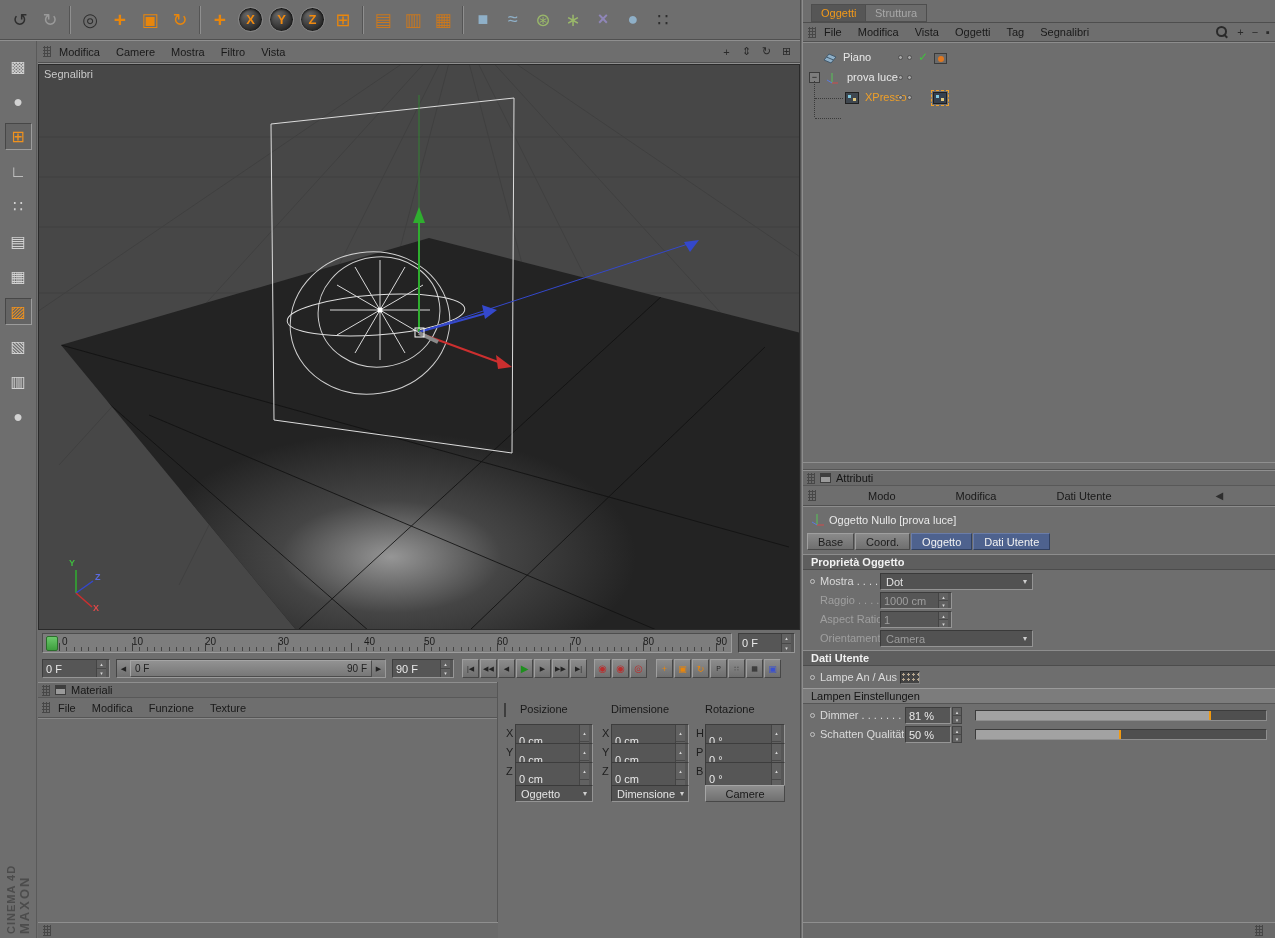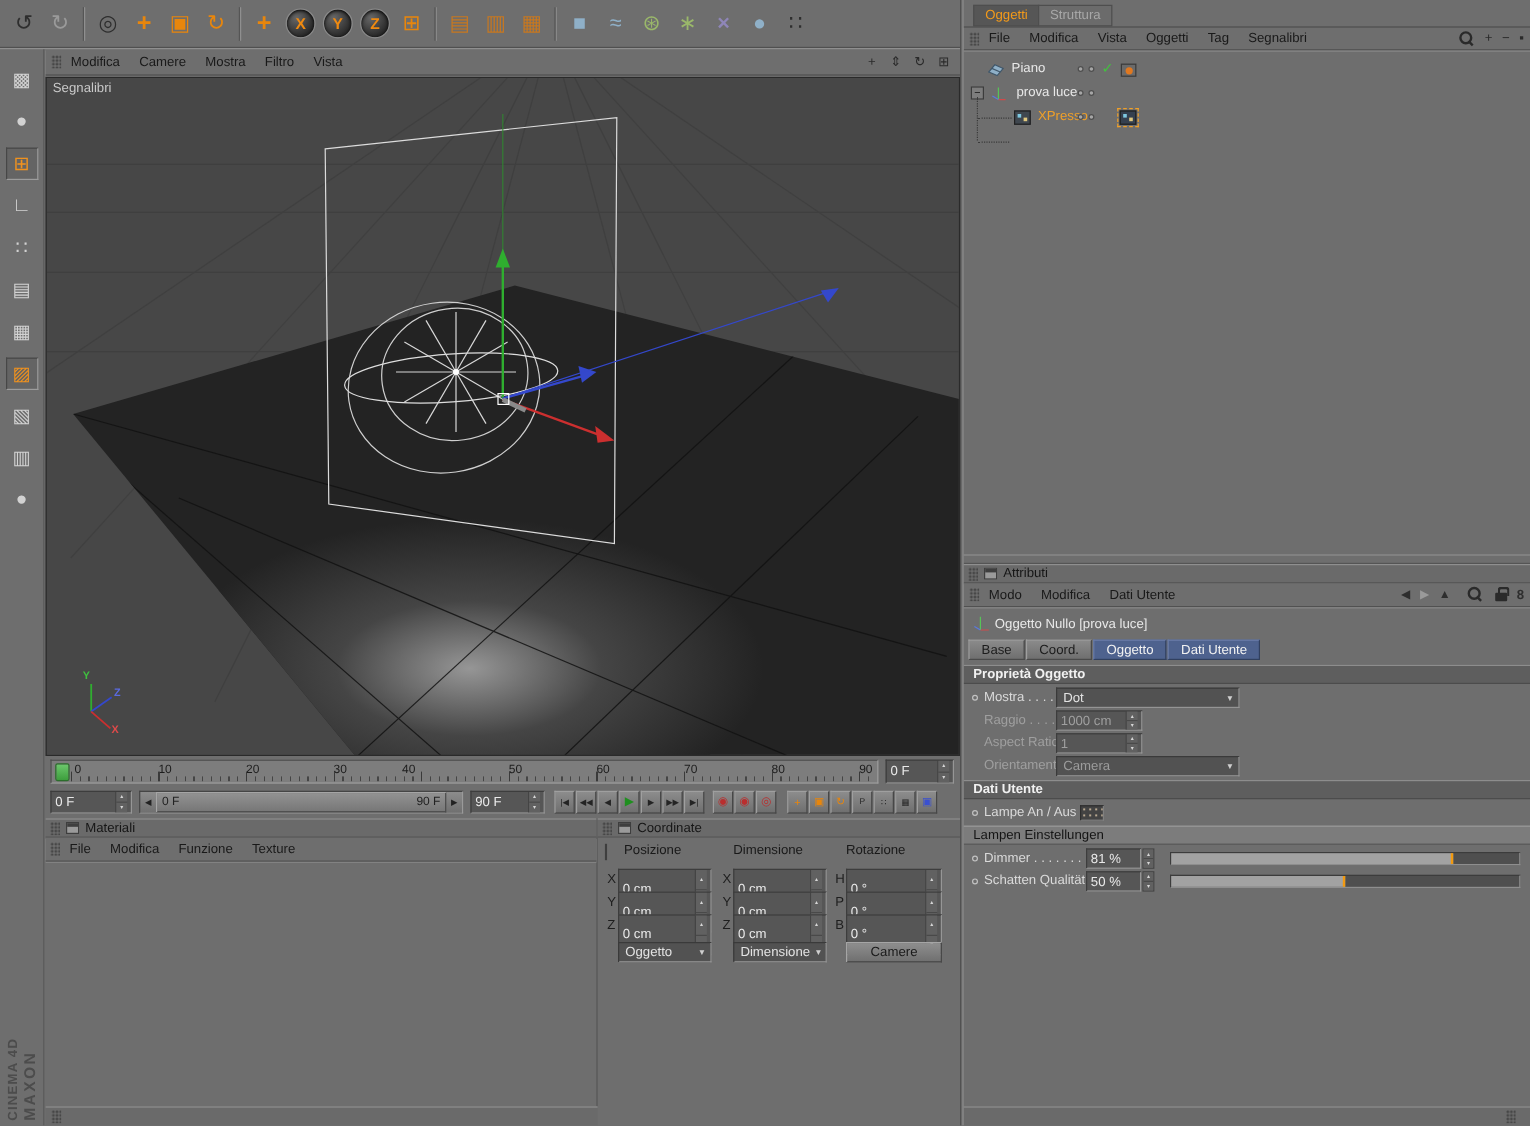--- a/index.html
+++ b/index.html
@@ -108,21 +108,21 @@
   .xchip{position:absolute;top:4px;width:14px;height:12px;background:#3f474f;border:1px solid #202020;}
   .xchip::before{content:"";position:absolute;left:2px;top:2px;width:3px;height:3px;background:#7ec8e0;}
   .xchip::after{content:"";position:absolute;right:2px;bottom:2px;width:3px;height:3px;background:#e0c87e;}
   .xchip.sel{outline:1px dashed #f0a028;outline-offset:1px;background:#35404f;}
   .tline-v{position:absolute;left:11px;top:81px;height:36px;border-left:1px dotted #3a3a3a;}
   .tline-h{position:absolute;border-top:1px dotted #3a3a3a;}
   #om-splitter{left:803px;top:462px;width:472px;height:8px;border-top:1px solid #8f8f8f;border-bottom:1px solid #555;}
 
   
   #attributes{left:803px;top:470px;width:472px;height:452px;}
-  #attr-menubar{position:absolute;left:0;top:16px;width:100%;height:20px;display:flex;align-items:center;padding:0 5px;border-bottom:1px solid #515151;box-shadow:0 1px 0 #8d8d8d;}
+  #attr-menubar{position:absolute;left:0;top:16px;width:100%;height:20px;display:flex;align-items:center;padding:0 5px;border-bottom:1px solid #515151;box-shadow:0 1px 0 #8d8d8d;gap:44px;}
   .nav-ico{font-size:10px;margin-left:8px;}
   #attr-objrow{position:absolute;top:42px;left:7px;display:flex;gap:4px;align-items:center;color:#e9e9e9;}
   #attr-tabs{position:absolute;top:63px;left:4px;display:flex;gap:1px;}
   .atab{height:17px;padding:0 10px;display:flex;align-items:center;background:linear-gradient(#8a8a8a,#6f6f6f);border:1px solid;border-color:#9f9f9f #4a4a4a #4a4a4a #9f9f9f;color:#1c1c1c;}
   .atab.sel{background:#4e628e;color:#f2f2f2;border-color:#6a7ca8 #31405f #31405f #6a7ca8;}
   .asec{position:absolute;left:0;width:100%;height:16px;background:#5e5e5e;border-top:1px solid #8d8d8d;border-bottom:1px solid #4c4c4c;color:#f1f1f1;font-weight:bold;display:flex;align-items:center;padding-left:8px;}
   .agroup{position:absolute;left:0;width:100%;height:16px;background:#7c7c7c;border-top:1px solid #9a9a9a;border-bottom:1px solid #565656;color:#141414;display:flex;align-items:center;padding-left:8px;}
   .arow{position:absolute;left:0;width:100%;height:19px;}
   .bullet{position:absolute;left:7px;top:7px;width:5px;height:5px;border:1px solid #c2c2c2;border-radius:50%;}
   .albl{position:absolute;left:17px;top:3px;white-space:nowrap;overflow:hidden;color:#dadada;}
@@ -283,21 +283,21 @@
   <span class="axlabel" style="left:56px;top:507px;color:#5a6ae0;">Z</span>
   <span class="axlabel" style="left:54px;top:538px;color:#e04a4a;">X</span>
 </div>
 
 <div id="ruler-row" class="abs">
   <div id="ruler">
     <span class="rnum" style="left:19px">0</span>
     <span class="rnum" style="left:89px">10</span>
     <span class="rnum" style="left:162px">20</span>
     <span class="rnum" style="left:235px">30</span>
-    <span class="rnum" style="left:292px">40</span>
+    <span class="rnum" style="left:321px">40</span>
     <span class="rnum" style="left:381px">50</span>
     <span class="rnum" style="left:454px">60</span>
     <span class="rnum" style="left:527px">70</span>
     <span class="rnum" style="left:600px">80</span>
     <span class="rnum" style="left:673px">90</span>
     <div class="ticks-minor"></div>
     <div class="ticks-major"></div>
     <div id="playhead"></div>
   </div>
   <div id="frame-field" class="field">
@@ -358,25 +358,20 @@
     <span class="grip"></span>
     <span class="mitem">File</span>
     <span class="mitem">Modifica</span>
     <span class="mitem">Funzione</span>
     <span class="mitem">Texture</span>
   </div>
   <div class="abs" style="left:0;top:36px;width:100%;height:204px;"></div>
 </div>
 
 <div id="coordinates" class="abs">
-  <div class="ptitle">
-    <span class="grip"></span>
-    <span class="winicon"></span>
-    <span>Coordinate</span>
-  </div>
   <span class="winicon abs" style="left:6px;top:22px;"></span>
   <span class="chead" style="left:22px;top:21px;">Posizione</span>
   <span class="chead" style="left:113px;top:21px;">Dimensione</span>
   <span class="chead" style="left:207px;top:21px;">Rotazione</span>
 
   <span class="clab" style="left:8px;top:45px;">X</span>
   <div class="cfield field" style="left:17px;top:42px;width:78px;">
       <span class="val">0 cm</span>
       <span class="spin"></span>
     </div>

